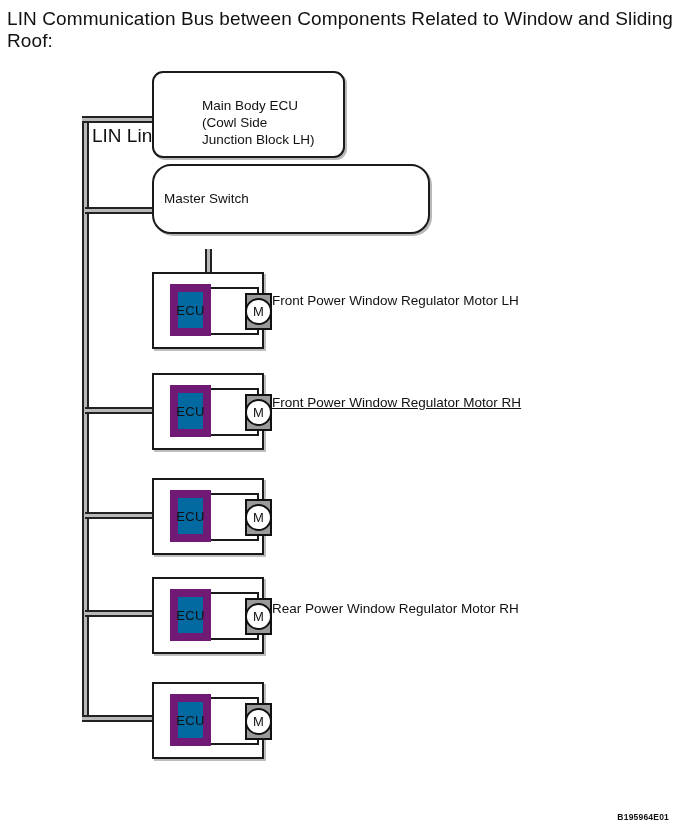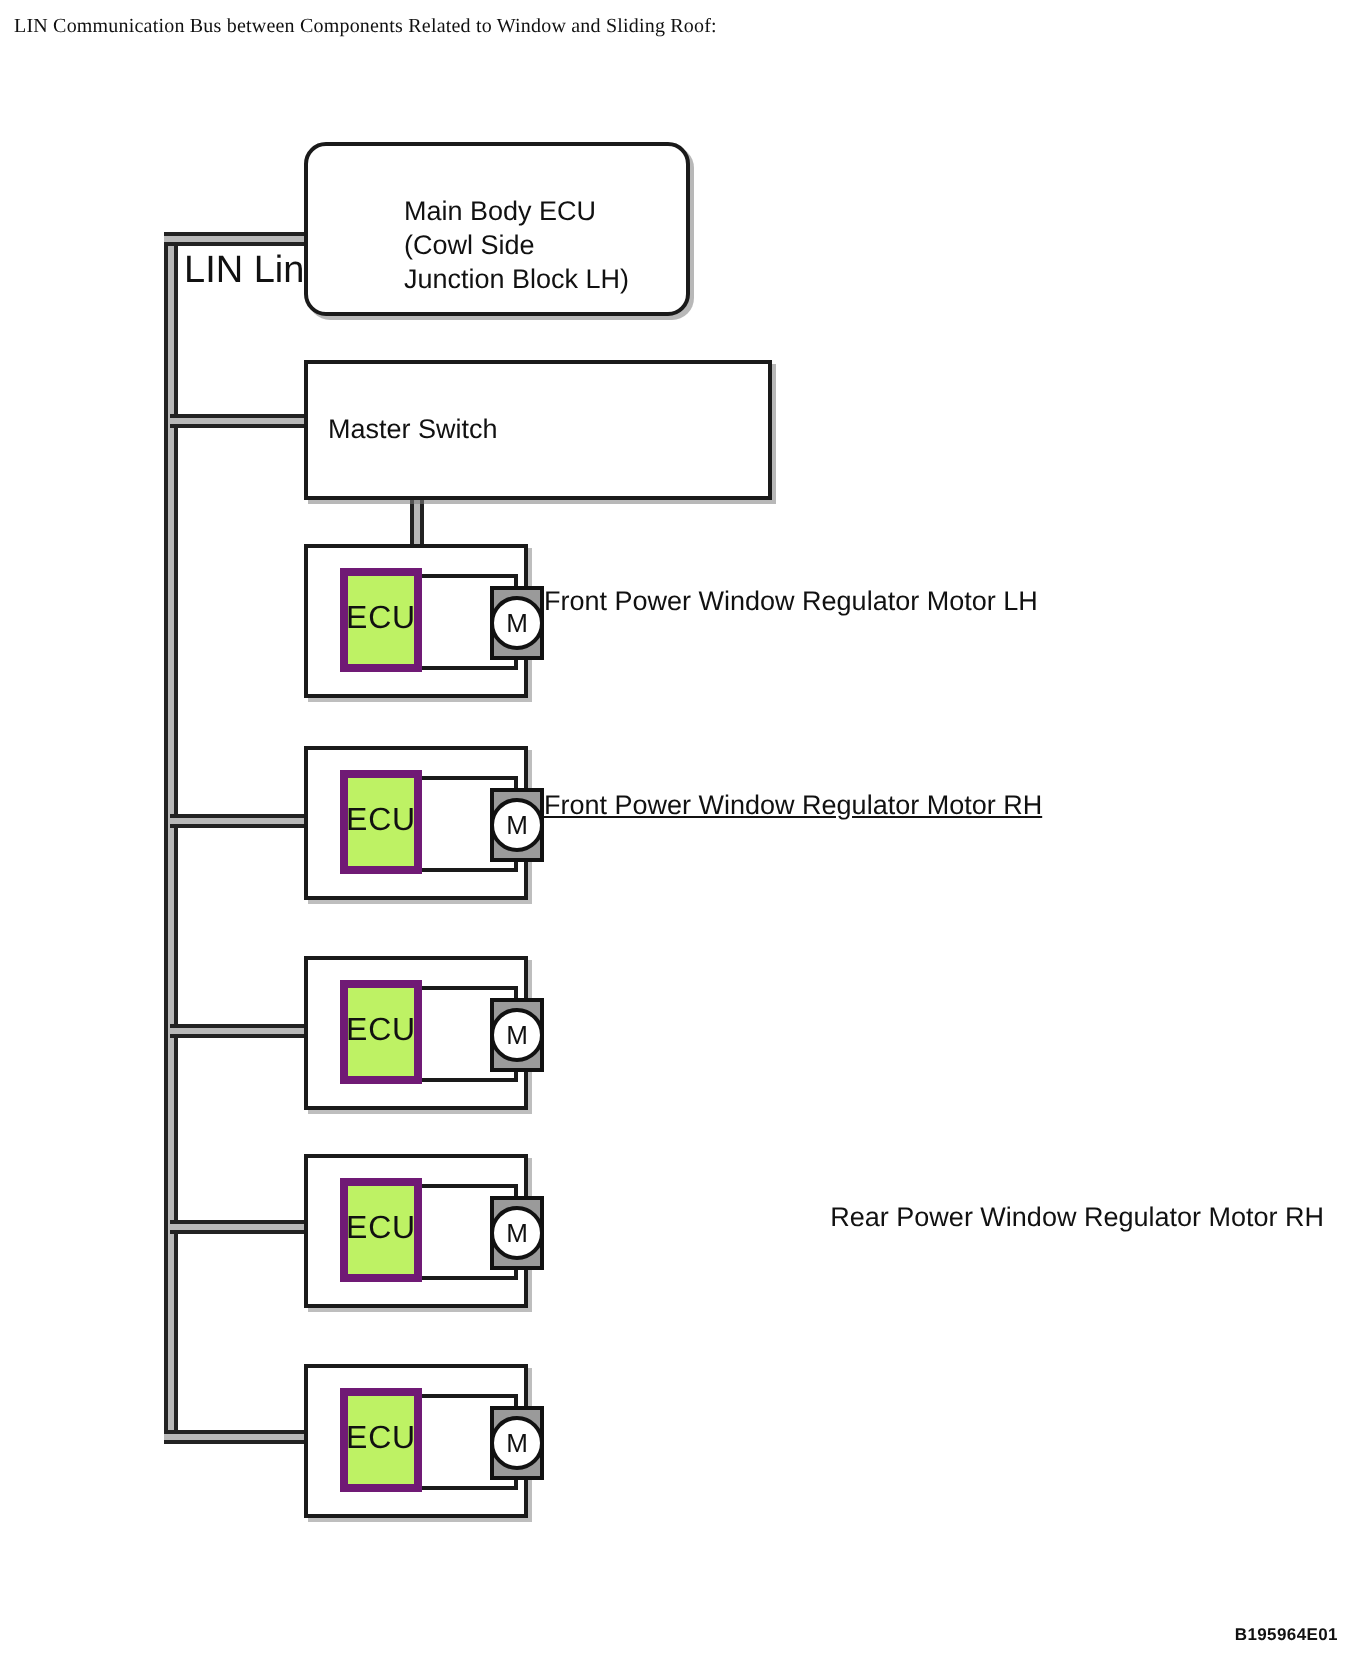--- a/index.html
+++ b/index.html
@@ -1,40 +1,40 @@
 <!DOCTYPE html>
 <html><head>
 <meta charset="utf-8">
 <style>
   html,body{margin:0;padding:0;background:#fff;}
   body{width:674px;height:833px;font-family:"Liberation Sans",sans-serif;color:#111;}
   .diagram{position:relative;width:674px;height:833px;background:#fff;overflow:hidden;}
 
-  .title{position:absolute;left:7px;top:8px;font-size:10px;letter-spacing:.1px;font-family:Liberation Serif, serif;}
+  .title{position:absolute;left:7px;top:8px;font-size:19px;letter-spacing:.1px;}
 
   
   .box{position:absolute;box-sizing:border-box;border:2px solid #1a1a1a;background:#fff;
        box-shadow:2px 2px 0 rgba(125,125,125,.55);font-size:13.5px;line-height:17px;
        padding:7px 10px;white-space:pre-line;}
   .rounded{border-radius:11px;padding-left:48px;}
 
   
   .bus-v{position:absolute;box-sizing:border-box;background:#b8b8b8;
          border-left:2px solid #222;border-right:2px solid #222;}
   .bus-h{position:absolute;box-sizing:border-box;background:#b8b8b8;
          border-top:2px solid #222;border-bottom:2px solid #222;}
 
   .lin-label{position:absolute;left:92px;top:125px;font-size:19px;}
 
   
   .unit{position:absolute;left:152px;width:112px;height:77px;box-sizing:border-box;
         border:2px solid #1a1a1a;background:#fff;box-shadow:2px 2px 0 rgba(125,125,125,.5);}
   .ecu{position:absolute;left:16px;top:10px;width:41px;height:52px;box-sizing:border-box;
-       border:4px solid #701a75;background:#bef264;display:flex;align-items:center;
-       justify-content:center;font-size:16px;letter-spacing:.4px;}
+       border:8px solid #701a75;background:#0369a1;display:flex;align-items:center;
+       justify-content:center;font-size:13px;letter-spacing:.4px;}
   .wire{position:absolute;left:55px;top:13px;width:50px;height:48px;box-sizing:border-box;
         border:2px solid #1a1a1a;border-left:none;background:transparent;}
   .motor-rect{position:absolute;left:91px;top:19px;width:27px;height:37px;box-sizing:border-box;
         background:#9a9a9a;border:2px solid #111;}
   .motor-circle{position:absolute;left:91px;top:24px;width:27px;height:27px;box-sizing:border-box;
         border-radius:50%;background:#fff;border:2px solid #111;display:flex;align-items:center;
         justify-content:center;font-size:13px;}
 
   .unit-label{position:absolute;left:272px;width:390px;font-size:13.5px;line-height:17px;
         white-space:pre-line;}
@@ -58,21 +58,21 @@
   <div class="bus-h" style="left:82px;top:715px;width:72px;height:7px;"></div>
   <div class="bus-v" style="left:205px;top:249px;width:7px;height:24px;"></div>
 
   <div class="lin-label">LIN Line</div>
 
   <div class="box rounded" style="left:152px;top:71px;width:193px;height:87px;">
     <span>Main Body ECU (Cowl Side
 Junction Block LH)</span>
   </div>
 
-  <div class="box" style="left:152px;top:180px;width:234px;height:70px;">
+  <div class="box" style="left:152px;top:164px;width:278px;height:70px;border-radius:19px;">
     <span>Master Switch</span>
   </div>
 
   <div class="unit" style="top:272px;">
     <div class="wire"></div>
     <div class="ecu">ECU</div>
     <div class="motor-rect"></div>
     <div class="motor-circle">M</div>
   </div>
   <div class="unit-label" style="top:292px;">Front Power Window Regulator Motor LH</div>
@@ -91,21 +91,21 @@
     <div class="motor-rect"></div>
     <div class="motor-circle">M</div>
   </div>
 
   <div class="unit" style="top:577px;">
     <div class="wire"></div>
     <div class="ecu">ECU</div>
     <div class="motor-rect"></div>
     <div class="motor-circle">M</div>
   </div>
-  <div class="unit-label" style="top:600px;text-align:right;">Rear Power Window Regulator Motor RH</div>
+  <div class="unit-label" style="top:600px;">Rear Power Window Regulator Motor RH</div>
 
   <div class="unit" style="top:682px;">
     <div class="wire"></div>
     <div class="ecu">ECU</div>
     <div class="motor-rect"></div>
     <div class="motor-circle">M</div>
   </div>
 
   <div class="footer-code">B195964E01</div>
 

